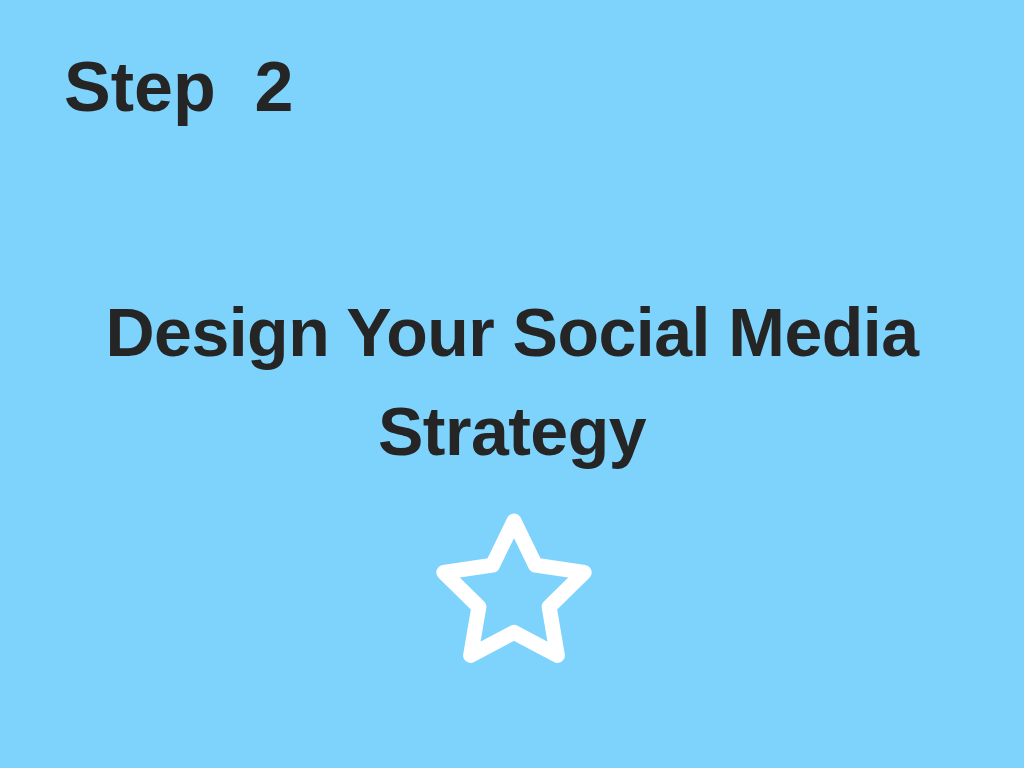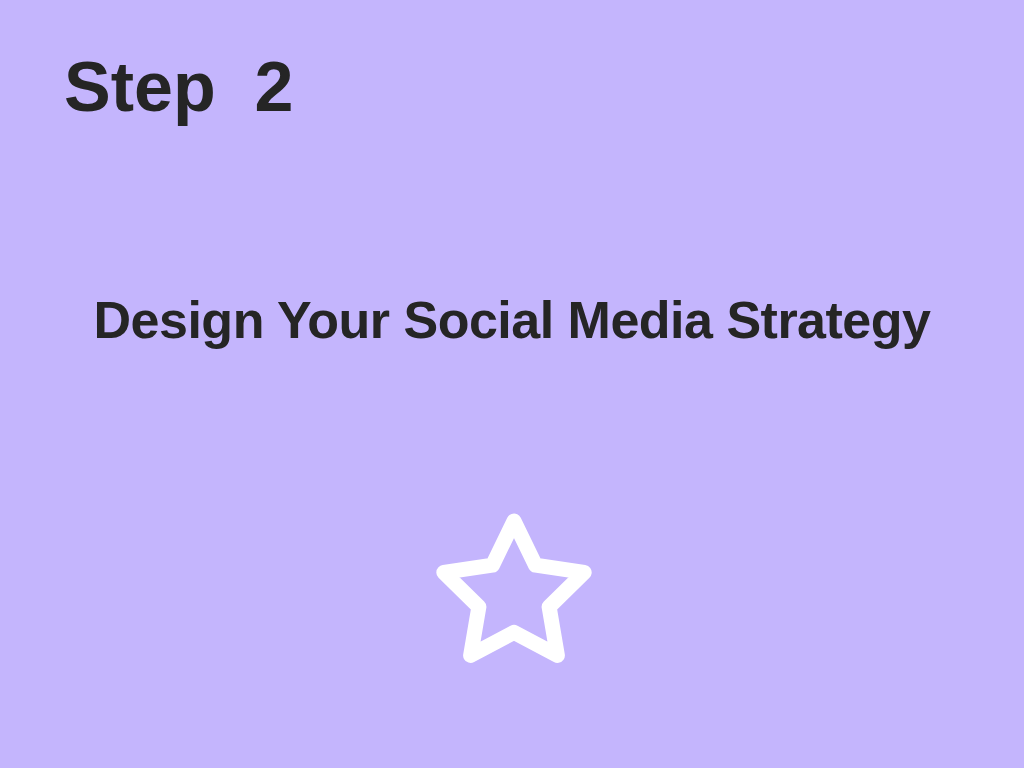--- a/index.html
+++ b/index.html
@@ -10,21 +10,21 @@
     width: 1024px;
     height: 768px;
     overflow: hidden;
     font-family: "Liberation Sans", sans-serif;
   }
 
   #slide {
     position: relative;
     width: 1024px;
     height: 768px;
-    background: #c4b5fd;
+    background: #7dd3fc;
     overflow: hidden;
   }
 
   
   #step-label {
     position: absolute;
     left: 64px;
     top: 52px;
     font-family: "Liberation Sans", sans-serif;
     font-weight: bold;
@@ -40,21 +40,21 @@
   #headline {
     position: absolute;
     left: 0;
     top: 283px;
     width: 1024px;
     padding: 0 90px;
     box-sizing: border-box;
     text-align: center;
     font-family: "Liberation Sans", sans-serif;
     font-weight: bold;
-    font-size: 52px;
+    font-size: 68px;
     line-height: 1.45;
     letter-spacing: -0.5px;
     color: #252525;
     margin: 0;
   }
 
   
   #star-wrap {
     position: absolute;
     left: 424px;

